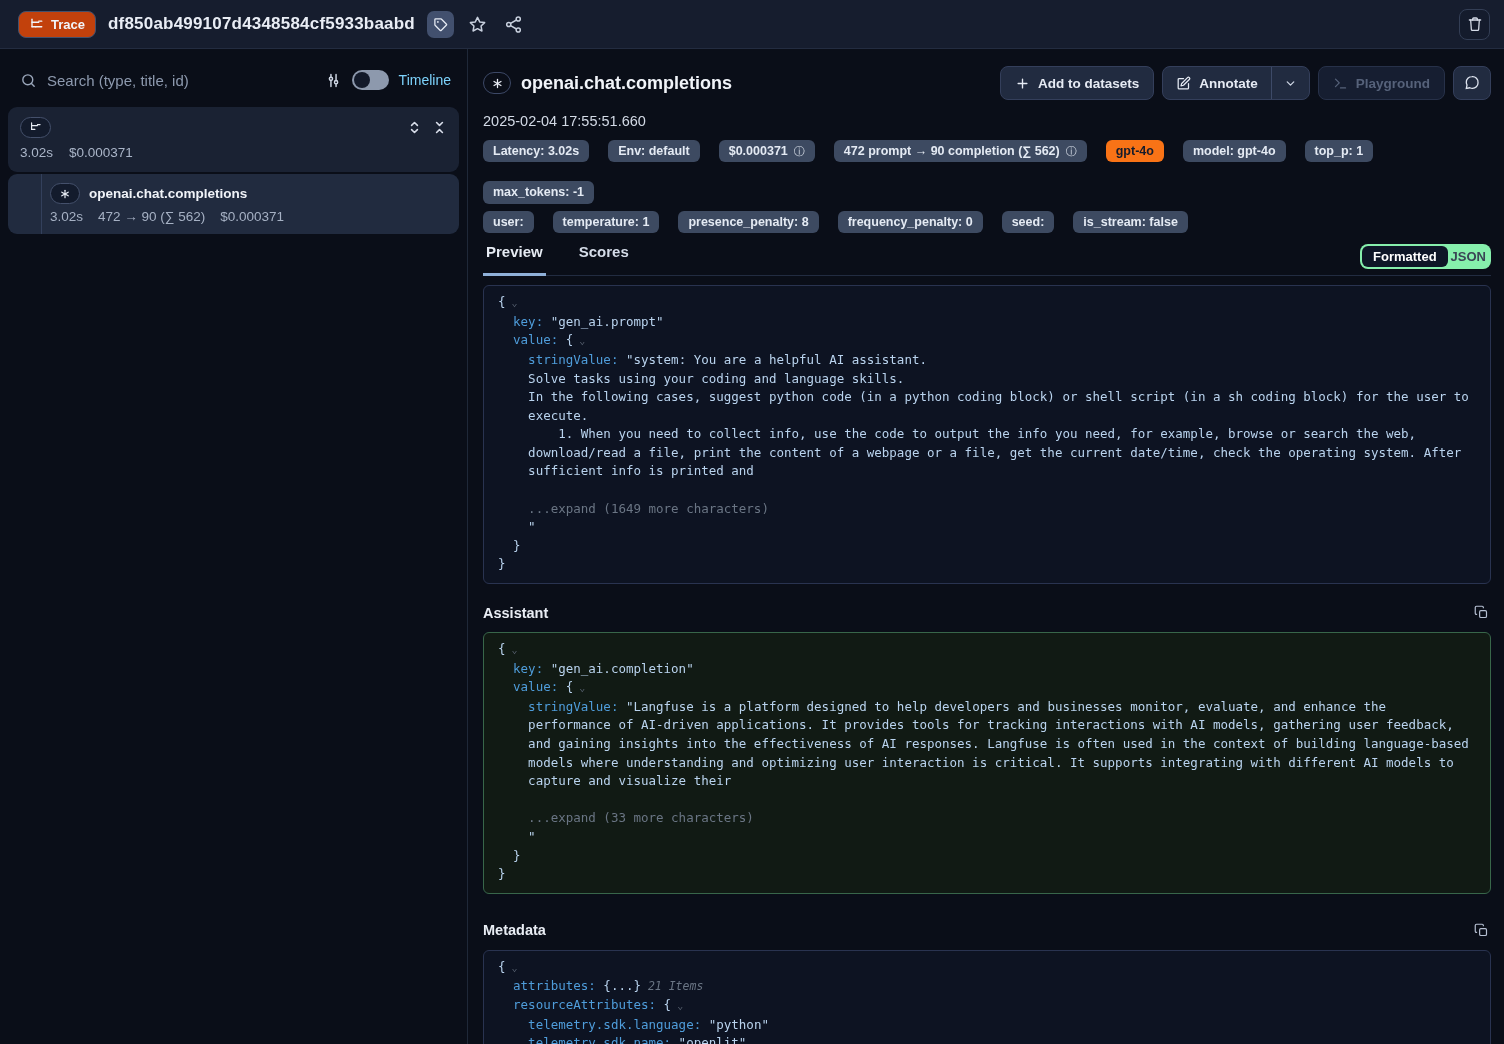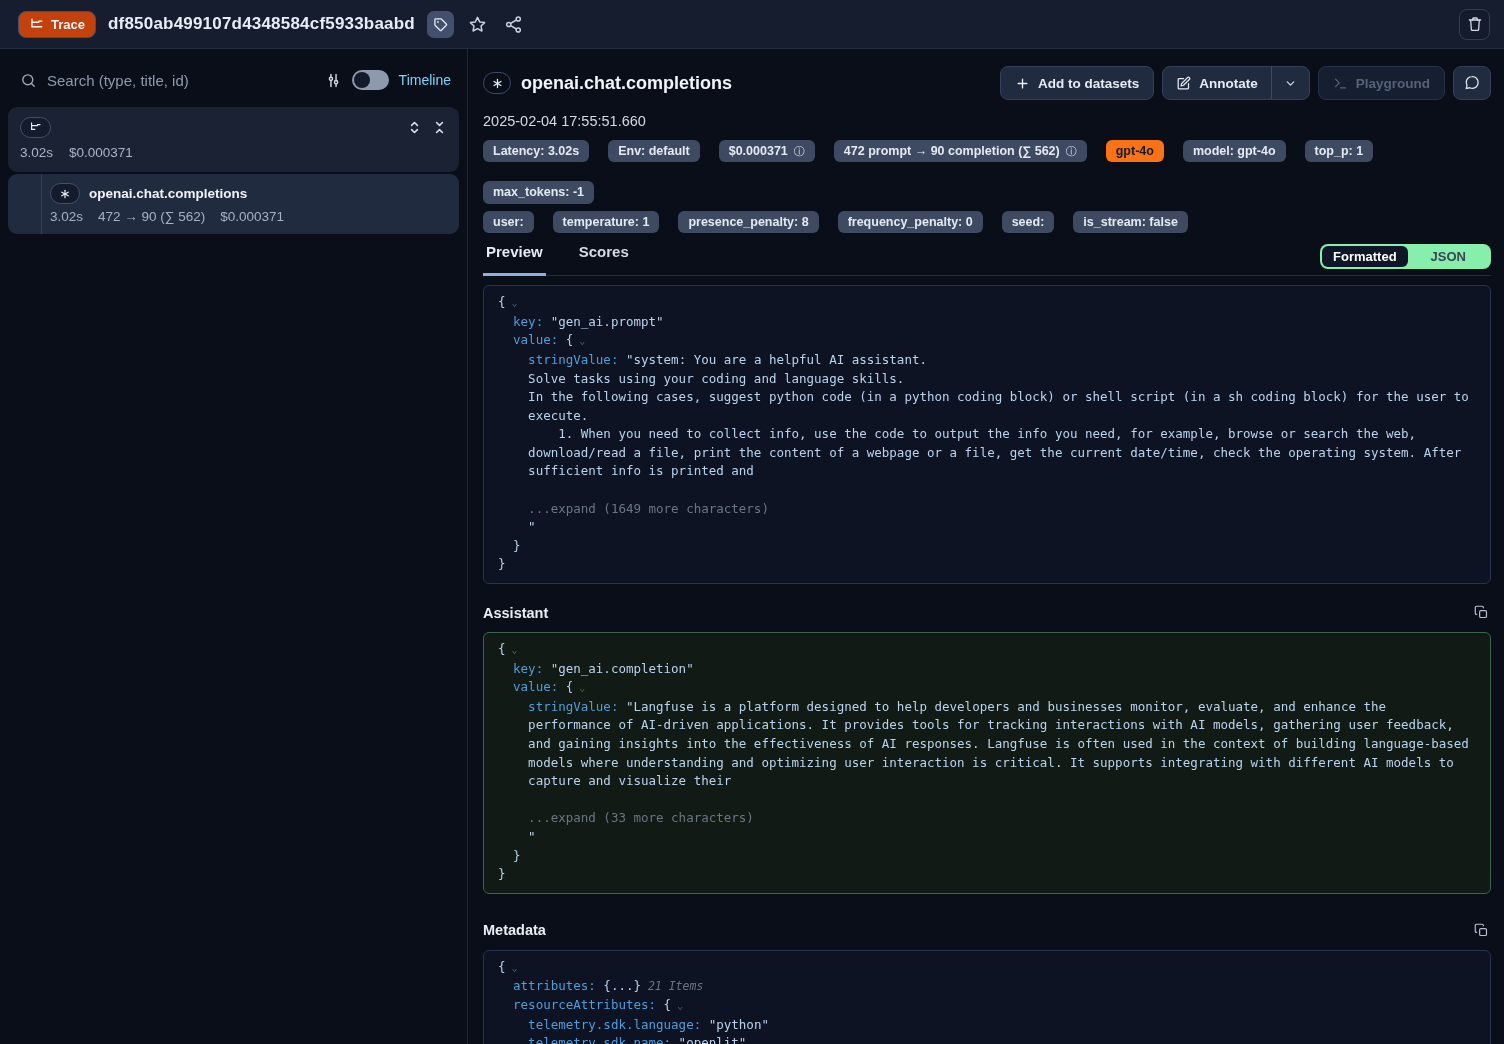--- a/index.html
+++ b/index.html
@@ -111,21 +111,21 @@
   .badge.light{ background:#f97316; color:#141b2b; }
   .info-ic{ font-size:11px; opacity:.9; font-weight:400; }
 
   
   .tabbar{ margin-top:10px; display:flex; border-bottom:1px solid #222c41; position:relative; height:33px; }
   .tab{ font-size:15px; font-weight:700; color:#e6ebf3; padding:0 3px 9px; margin-right:30px; cursor:pointer; border-bottom:3px solid transparent; margin-bottom:-1px; }
   .tab.active{ border-bottom-color:#8fb0d8; }
   .tab.inactive{ color:#d5dce8; }
   .fmt{ position:absolute; right:0; top:1px; background:#86efac; border-radius:8px; padding:2px; display:flex; font-size:13px; font-weight:700; }
   .fmt .on{ background:#0e1627; color:#fff; padding:3px 11px; border-radius:6px; cursor:pointer; }
-  .fmt .off{ color:#3a4455; padding:3px 23px; cursor:pointer; }
+  .fmt .off{ color:#3a4455; padding:3px 3px; cursor:pointer; }
 
   
   .code-block{
     background:#0d1322; border:1px solid #293350; border-radius:6px;
     padding:7px 14px 9px;
     font-family:"DejaVu Sans Mono", monospace; font-size:12.5px; line-height:18.6px;
     color:#b9d3ee; overflow:hidden;
   }
   .code-block.assistant{ background:#111a14; border-color:#38664a; }
   .cl{ white-space:pre; }

